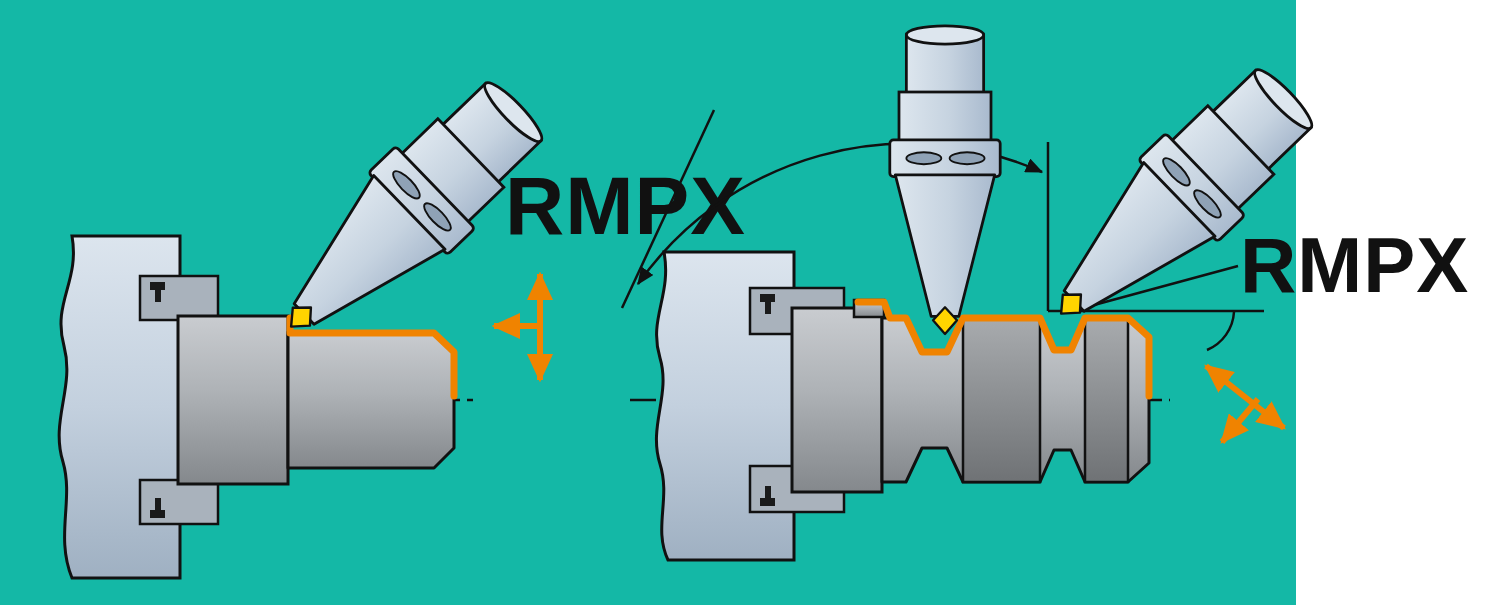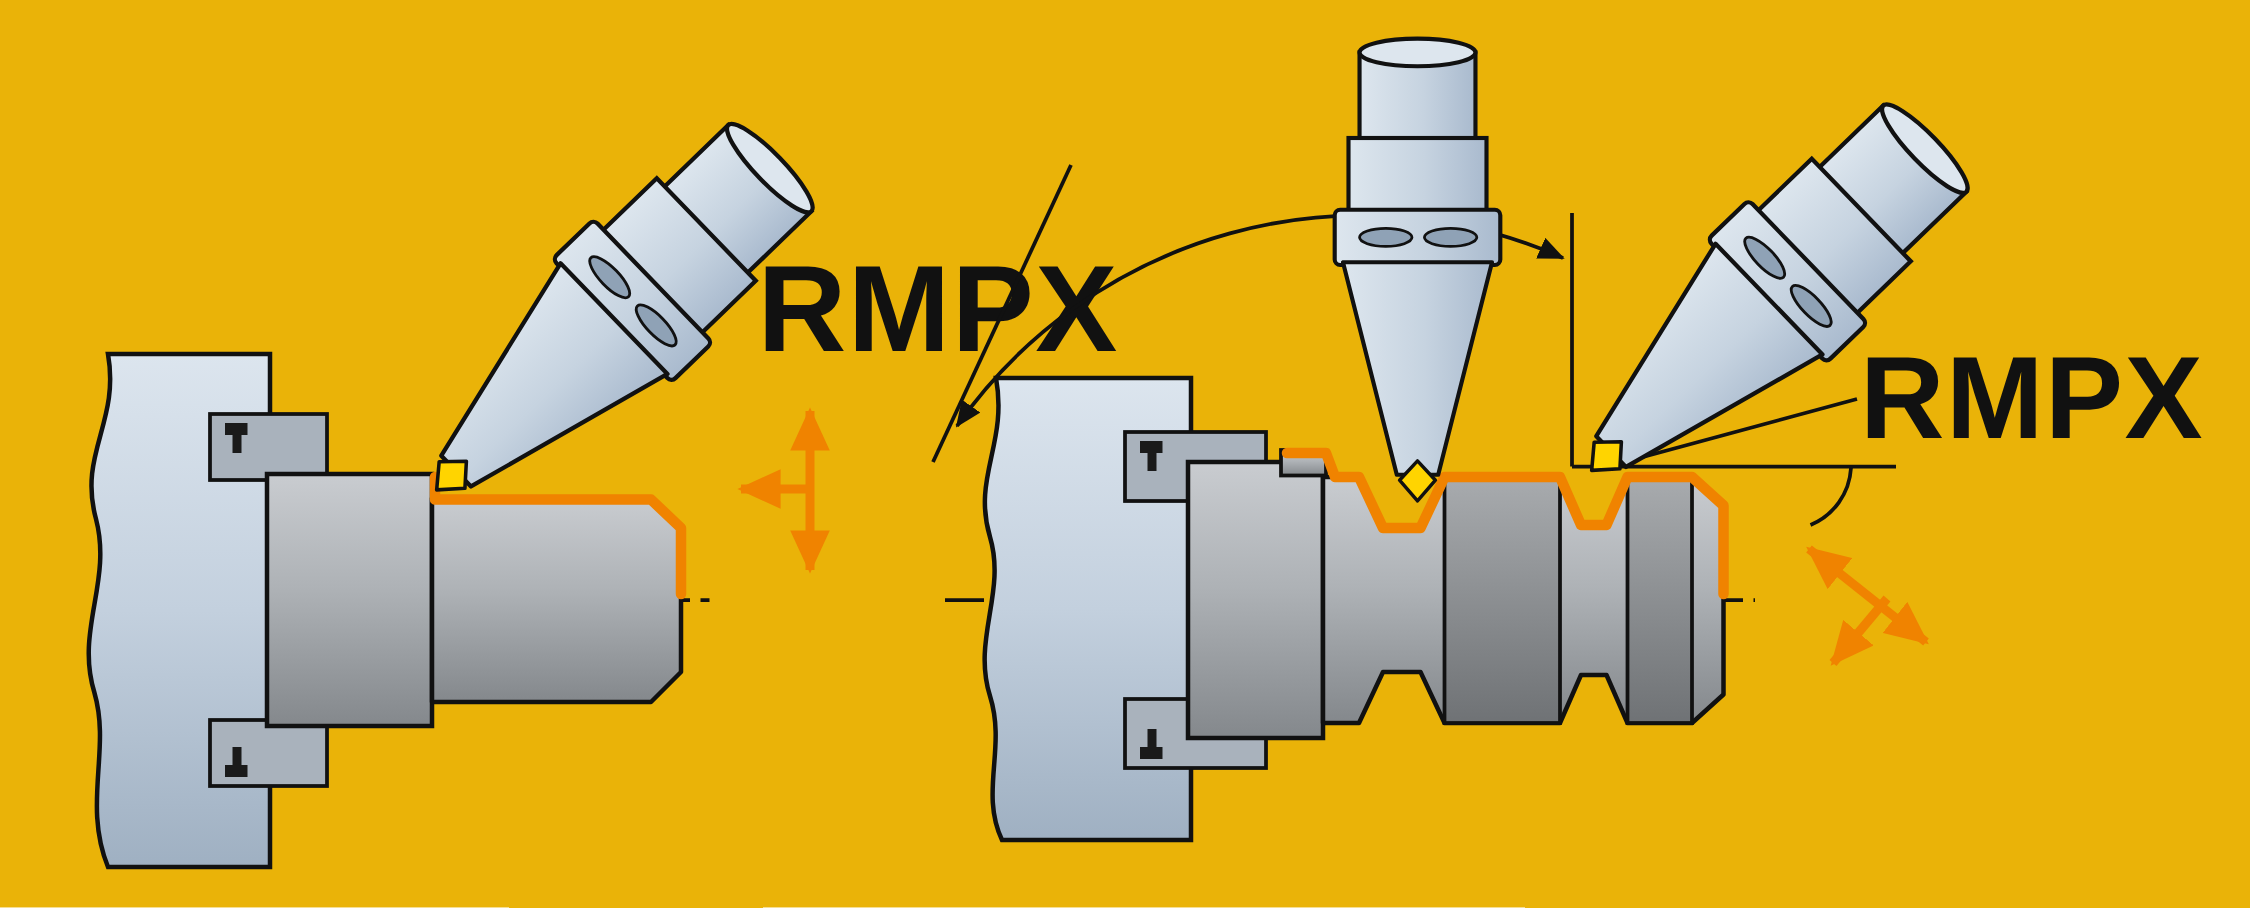--- a/index.html
+++ b/index.html
@@ -6,23 +6,23 @@
     margin: 0;
     padding: 0;
     background: #ffffff;
     width: 1500px;
     height: 605px;
     overflow: hidden;
     font-family: "Liberation Sans", sans-serif;
   }
   #stage {
     position: relative;
-    width: 1500px;
+    width: 1296px;
     height: 605px;
-    background: #eab308;
+    background: #14b8a6;
   }
   svg { display: block; }
   .rmpx {
     font-family: "Liberation Sans", sans-serif;
     font-weight: 700;
     fill: #111111;
     letter-spacing: 1px;
   }
   .rmpx-left  { font-size: 82px; }
   .rmpx-right { font-size: 78px; }

